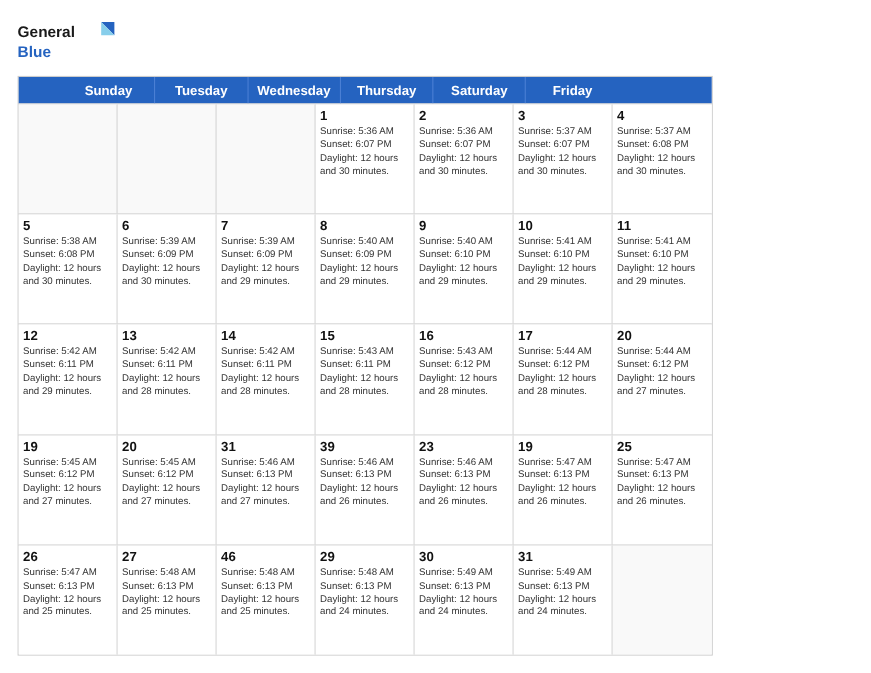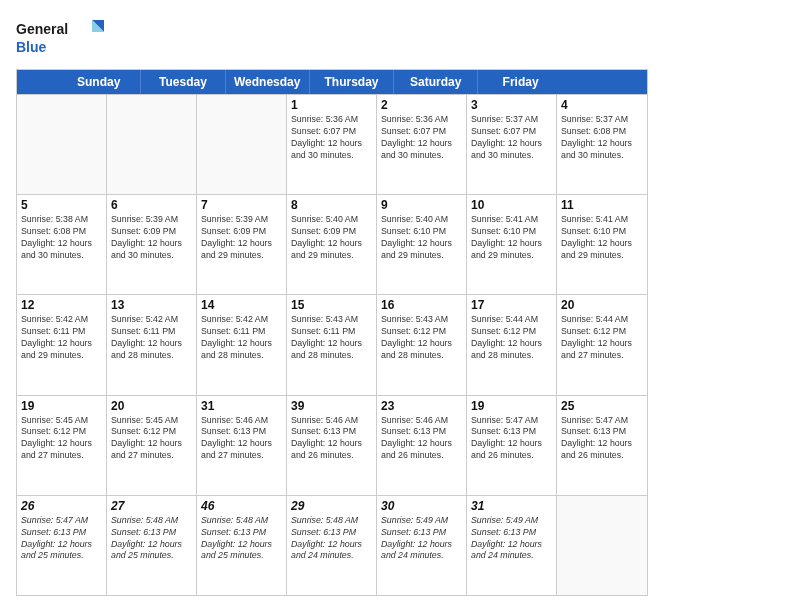--- a/index.html
+++ b/index.html
@@ -88,21 +88,20 @@
       margin-bottom: 2px;
       color: #111;
     }
     .day-info {
       font-size: 8.8px;
       color: #333;
       line-height: 1.35;
     }
     .last-row .cal-cell {
       border-bottom: none;
-      font-style: italic;
     }
   </style>
 </head>
 <body>
 
 <div class="page">
   <div class="header">
     <div class="logo">
   <svg width="90" height="45" viewBox="0 0 90 45">
     <text x="0" y="18" font-size="14" font-weight="bold" fill="#1a1a1a" font-family="Arial">General</text>

